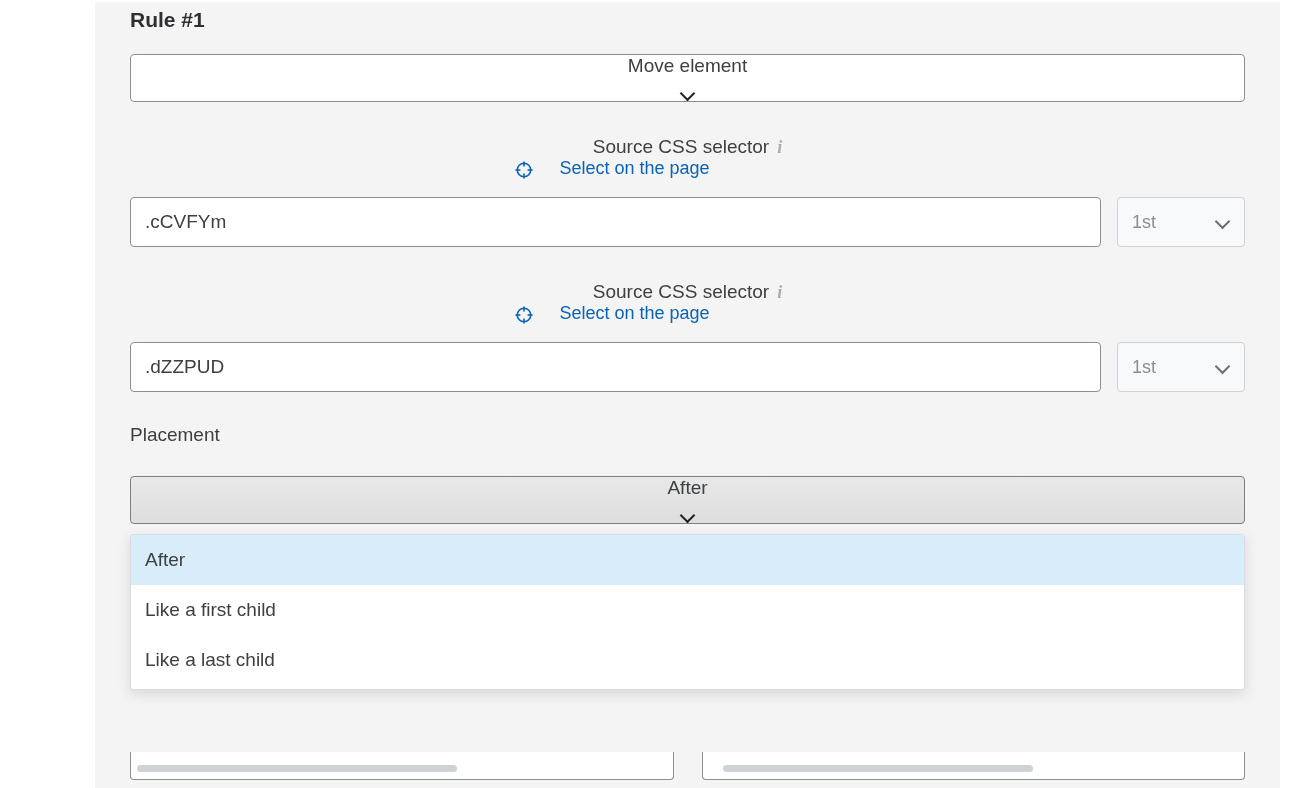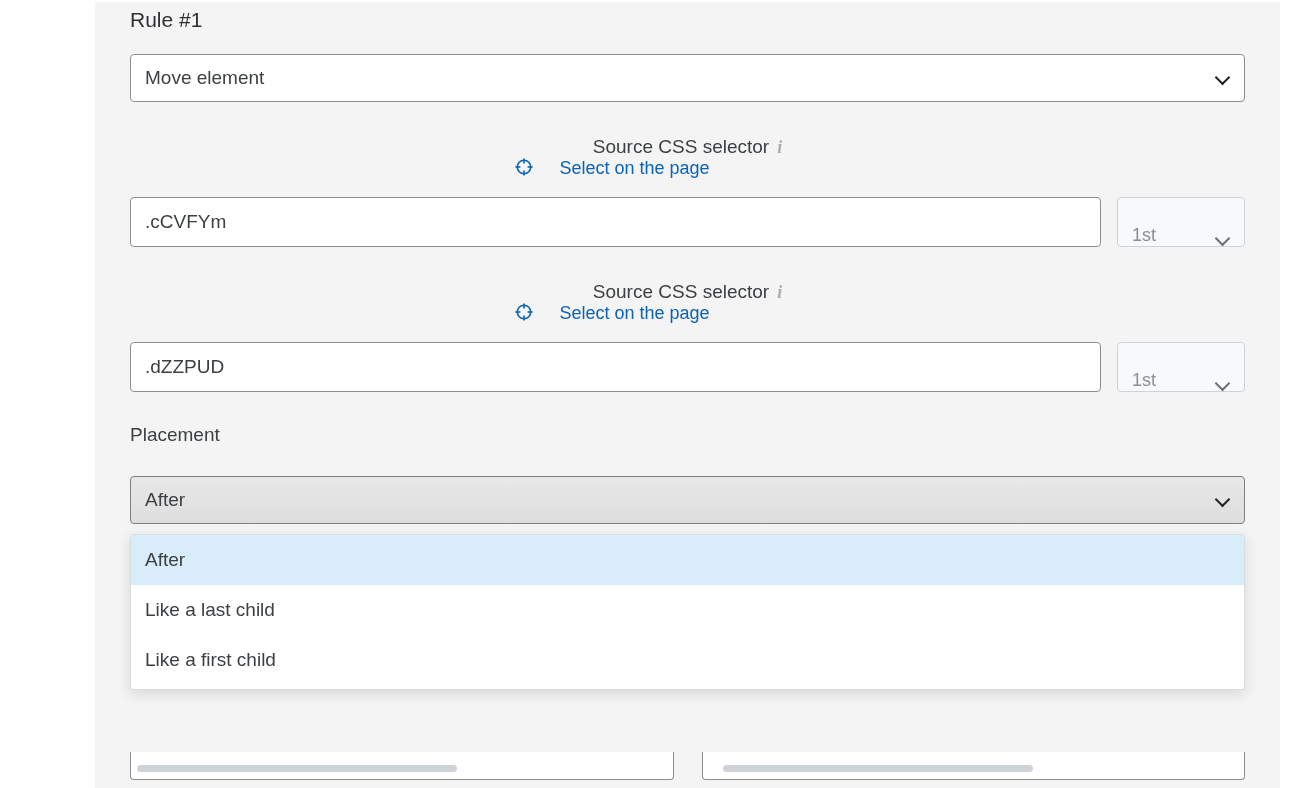--- a/index.html
+++ b/index.html
@@ -19,21 +19,21 @@
       border: 1px solid #e6e6e6;
       border-radius: 8px;
       padding: 0 35px 38px 35px;
       max-width: 1185px;
       border-top: none;
       border-left: none;
       border-right: none;
       border-radius: 0 0 8px 8px;
     }
     .rule-title {
-      font-weight: 400;
+      font-weight: 700;
       font-size: 21px;
       color: #2d2f33;
       margin-bottom: 22px;
       padding-top: 6px;
     }
 
     .select-wrap {
       position: relative;
       width: 100%;
     }
@@ -42,20 +42,21 @@
       height: 48px;
       background: #ffffff;
       border: 1px solid #8a8f96;
       border-radius: 4px;
       display: flex;
       align-items: center;
       padding: 0 14px;
       font-size: 19px;
       color: #3c4043;
       justify-content: space-between;
+      flex-direction: column;
     }
     .select-box.open {
       background: linear-gradient(#e8e8e8, #dedede);
       border: 1px solid #7a7f86;
     }
 
     .chevron {
       width: 14px;
       height: 14px;
       position: relative;
@@ -92,21 +93,21 @@
     }
     .info-i {
       font-family: Georgia, "Times New Roman", serif;
       font-style: italic;
       color: #a8adb3;
       font-weight: 600;
       font-size: 18px;
     }
     .select-link {
       display: flex;
-      align-items: flex-start;
+      align-items: flex-end;
       gap: 26px;
       color: #0a63b5;
       font-size: 18px;
       padding-right: 150px;
       cursor: pointer;
     }
     .target-icon {
       width: 18px;
       height: 18px;
       position: relative;
@@ -129,21 +130,21 @@
       color: #3c4043;
       font-family: inherit;
     }
     .ordinal-select {
       width: 128px;
       height: 50px;
       border: 1px solid #cfd3d7;
       background: #f8f9fa;
       border-radius: 4px;
       display: flex;
-      align-items: flex-end;
+      align-items: center;
       justify-content: space-between;
       padding: 0 14px;
       color: #8a8f96;
       font-size: 18px;
     }
 
     .placement-label {
       margin-top: 32px;
       margin-bottom: 30px;
       font-size: 19px;
@@ -268,22 +269,22 @@
     </div>
 
     <div class="placement-label">Placement</div>
     <div class="select-wrap">
       <div class="select-box open">
         <span>After</span>
         <span class="chevron"></span>
       </div>
       <div class="dropdown">
         <div class="dropdown-option selected">After</div>
+        <div class="dropdown-option">Like a first child</div>
         <div class="dropdown-option">Like a last child</div>
-        <div class="dropdown-option">Like a first child</div>
       </div>
     </div>
 
     <div class="bottom-frames">
       <div class="frame left">
         <div class="scroll-track">
             <div class="scroll-thumb"></div>
           </div>
       </div>
       <div class="frame right">

